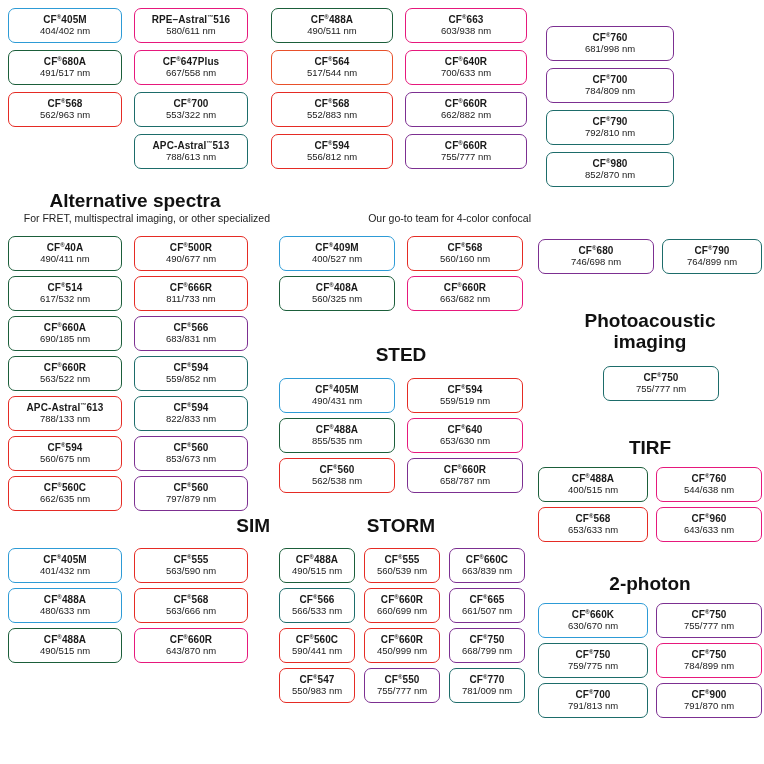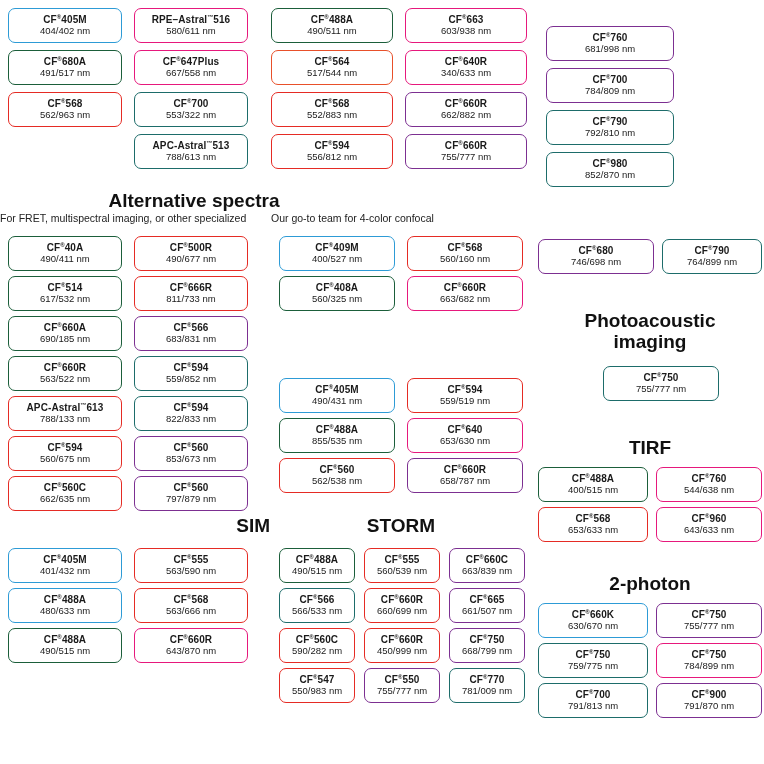--- a/index.html
+++ b/index.html
@@ -69,21 +69,21 @@
   .sec-title {
     position: absolute;
     text-align: center;
     font-weight: bold;
     color: #111;
     line-height: 1.12;
   }
   .sec-title.big  { font-size: 19px; }
   .sec-sub {
     position: absolute;
-    text-align: left;
+    text-align: right;
     font-size: 10.5px;
     color: #222;
     line-height: 1.15;
   }
 
   
   .grid {
     position: absolute;
     display: grid;
   }
@@ -133,21 +133,21 @@
       <div class="pill c-pink">
         <div class="nm-name">CF<span class="reg">®</span>663</div>
         <div class="nm-spec">603/938 nm</div>
       </div>
       <div class="pill c-orange">
         <div class="nm-name">CF<span class="reg">®</span>564</div>
         <div class="nm-spec">517/544 nm</div>
       </div>
       <div class="pill c-pink">
         <div class="nm-name">CF<span class="reg">®</span>640R</div>
-        <div class="nm-spec">340/633 nm</div>
+        <div class="nm-spec">700/633 nm</div>
       </div>
       <div class="pill c-red">
         <div class="nm-name">CF<span class="reg">®</span>568</div>
         <div class="nm-spec">552/883 nm</div>
       </div>
       <div class="pill c-purple">
         <div class="nm-name">CF<span class="reg">®</span>660R</div>
         <div class="nm-spec">662/882 nm</div>
       </div>
       <div class="pill c-red">
@@ -172,21 +172,21 @@
       <div class="pill c-teal">
         <div class="nm-name">CF<span class="reg">®</span>790</div>
         <div class="nm-spec">792/810 nm</div>
       </div>
       <div class="pill c-teal">
         <div class="nm-name">CF<span class="reg">®</span>980</div>
         <div class="nm-spec">852/870 nm</div>
       </div>
     </div>
 
-  <div class="sec-title big" style="left:16px; top:190px; width:270px;padding-left:43px;">Alternative spectra</div>
+  <div class="sec-title big" style="left:0px; top:190px; width:270px;">Alternative spectra</div>
   <div class="sec-sub" style="left:0px; top:212px; width:270px;">For FRET, multispectral imaging, or other specialized</div>
   <div class="grid" id="grid-alt" style="left:8px; top:236px; width:248px; grid-template-columns:114px 114px; grid-auto-rows:35px; gap:5px 12px;">
       <div class="pill c-green">
         <div class="nm-name">CF<span class="reg">®</span>40A</div>
         <div class="nm-spec">490/411 nm</div>
       </div>
       <div class="pill c-red">
         <div class="nm-name">CF<span class="reg">®</span>500R</div>
         <div class="nm-spec">490/677 nm</div>
       </div>
@@ -253,20 +253,21 @@
       <div class="pill c-green">
         <div class="nm-name">CF<span class="reg">®</span>408A</div>
         <div class="nm-spec">560/325 nm</div>
       </div>
       <div class="pill c-pink">
         <div class="nm-name">CF<span class="reg">®</span>660R</div>
         <div class="nm-spec">663/682 nm</div>
       </div>
     </div>
 
+  <div class="sec-title big" style="left:271px; top:344px; width:260px;">STED</div>
   <div class="grid" id="grid-sted" style="left:279px; top:378px; width:244px; grid-template-columns:116px 116px; grid-auto-rows:35px; gap:5px 12px;">
       <div class="pill c-blue">
         <div class="nm-name">CF<span class="reg">®</span>405M</div>
         <div class="nm-spec">490/431 nm</div>
       </div>
       <div class="pill c-red">
         <div class="nm-name">CF<span class="reg">®</span>594</div>
         <div class="nm-spec">559/519 nm</div>
       </div>
       <div class="pill c-green">
@@ -336,21 +337,21 @@
       <div class="pill c-red">
         <div class="nm-name">CF<span class="reg">®</span>660R</div>
         <div class="nm-spec">660/699 nm</div>
       </div>
       <div class="pill c-purple">
         <div class="nm-name">CF<span class="reg">®</span>665</div>
         <div class="nm-spec">661/507 nm</div>
       </div>
       <div class="pill c-red">
         <div class="nm-name">CF<span class="reg">®</span>560C</div>
-        <div class="nm-spec">590/282 nm</div>
+        <div class="nm-spec">590/441 nm</div>
       </div>
       <div class="pill c-red">
         <div class="nm-name">CF<span class="reg">®</span>660R</div>
         <div class="nm-spec">450/999 nm</div>
       </div>
       <div class="pill c-purple">
         <div class="nm-name">CF<span class="reg">®</span>750</div>
         <div class="nm-spec">668/799 nm</div>
       </div>
       <div class="pill c-red">

